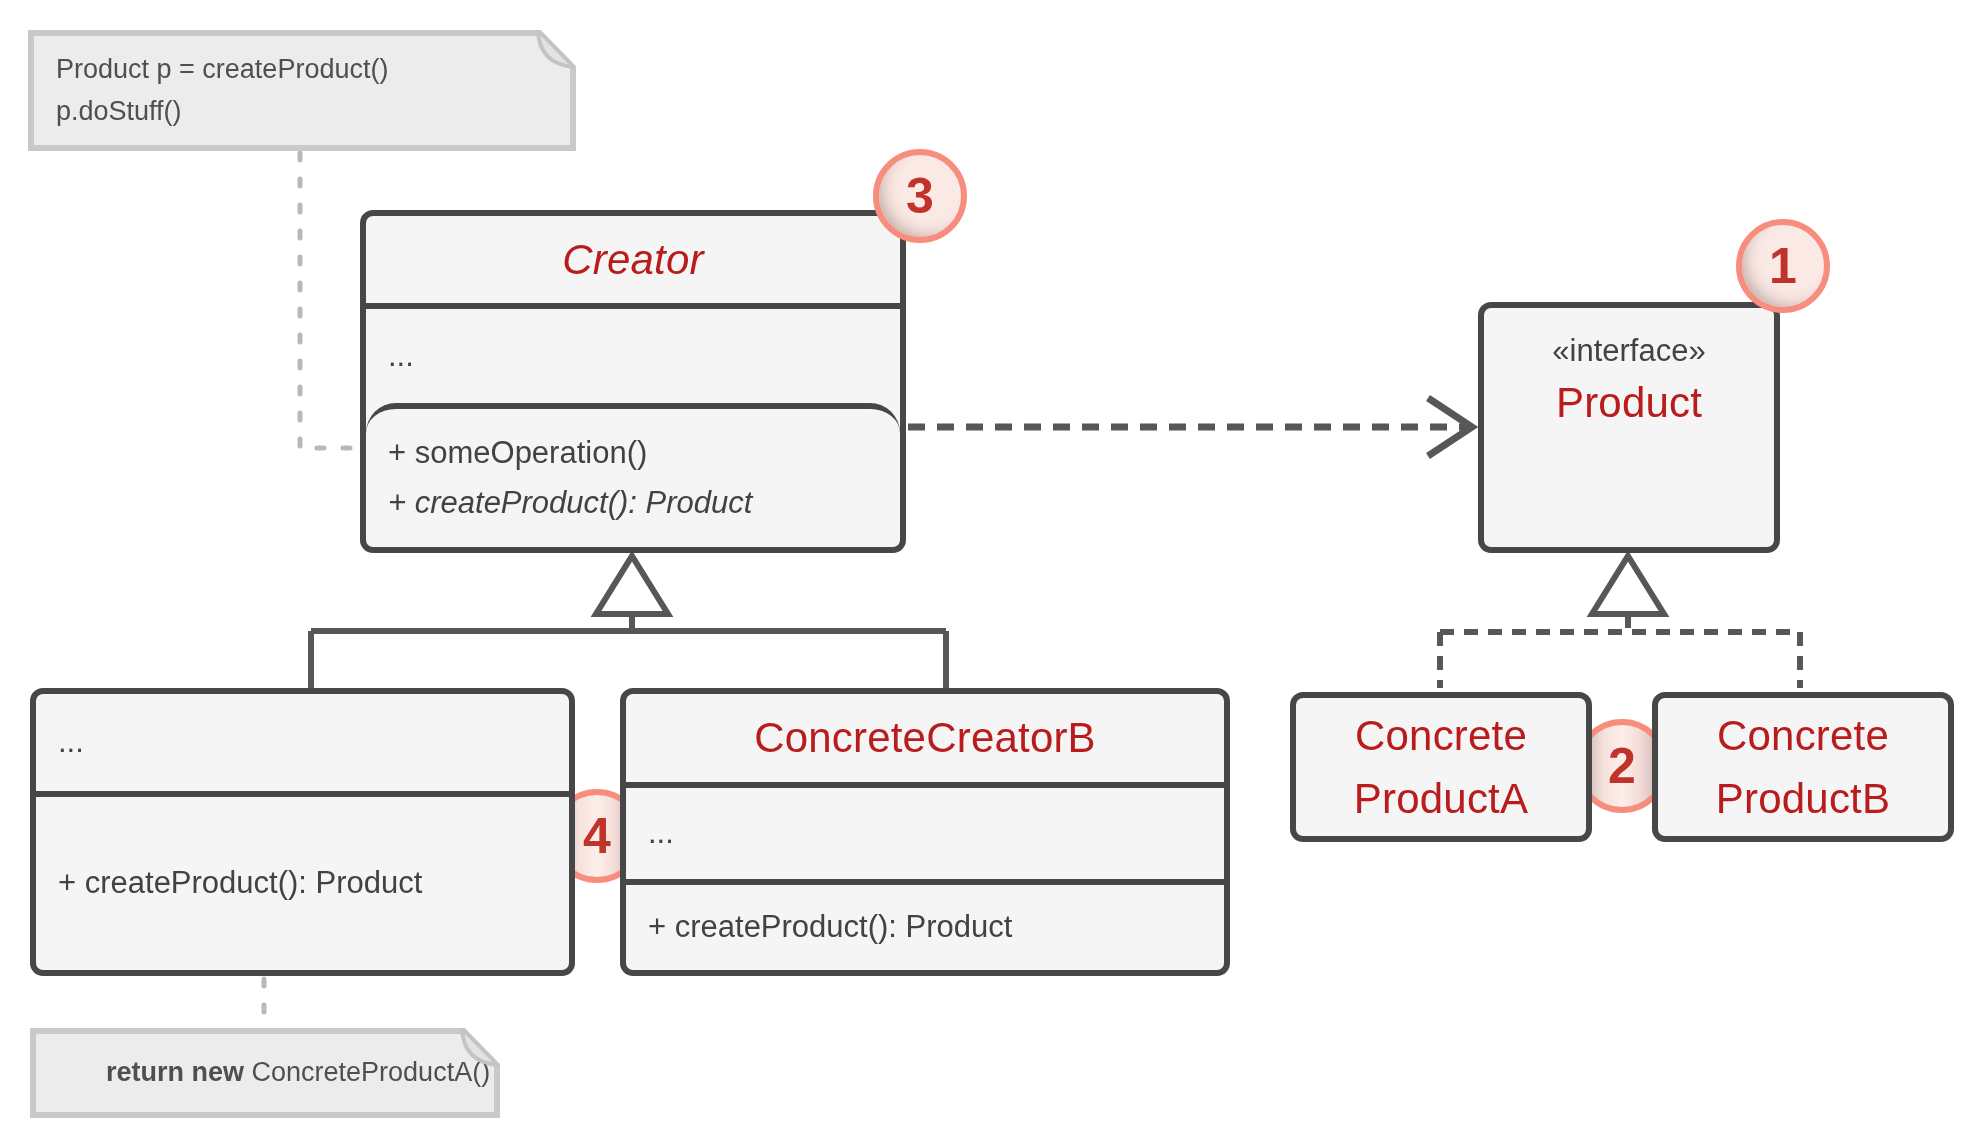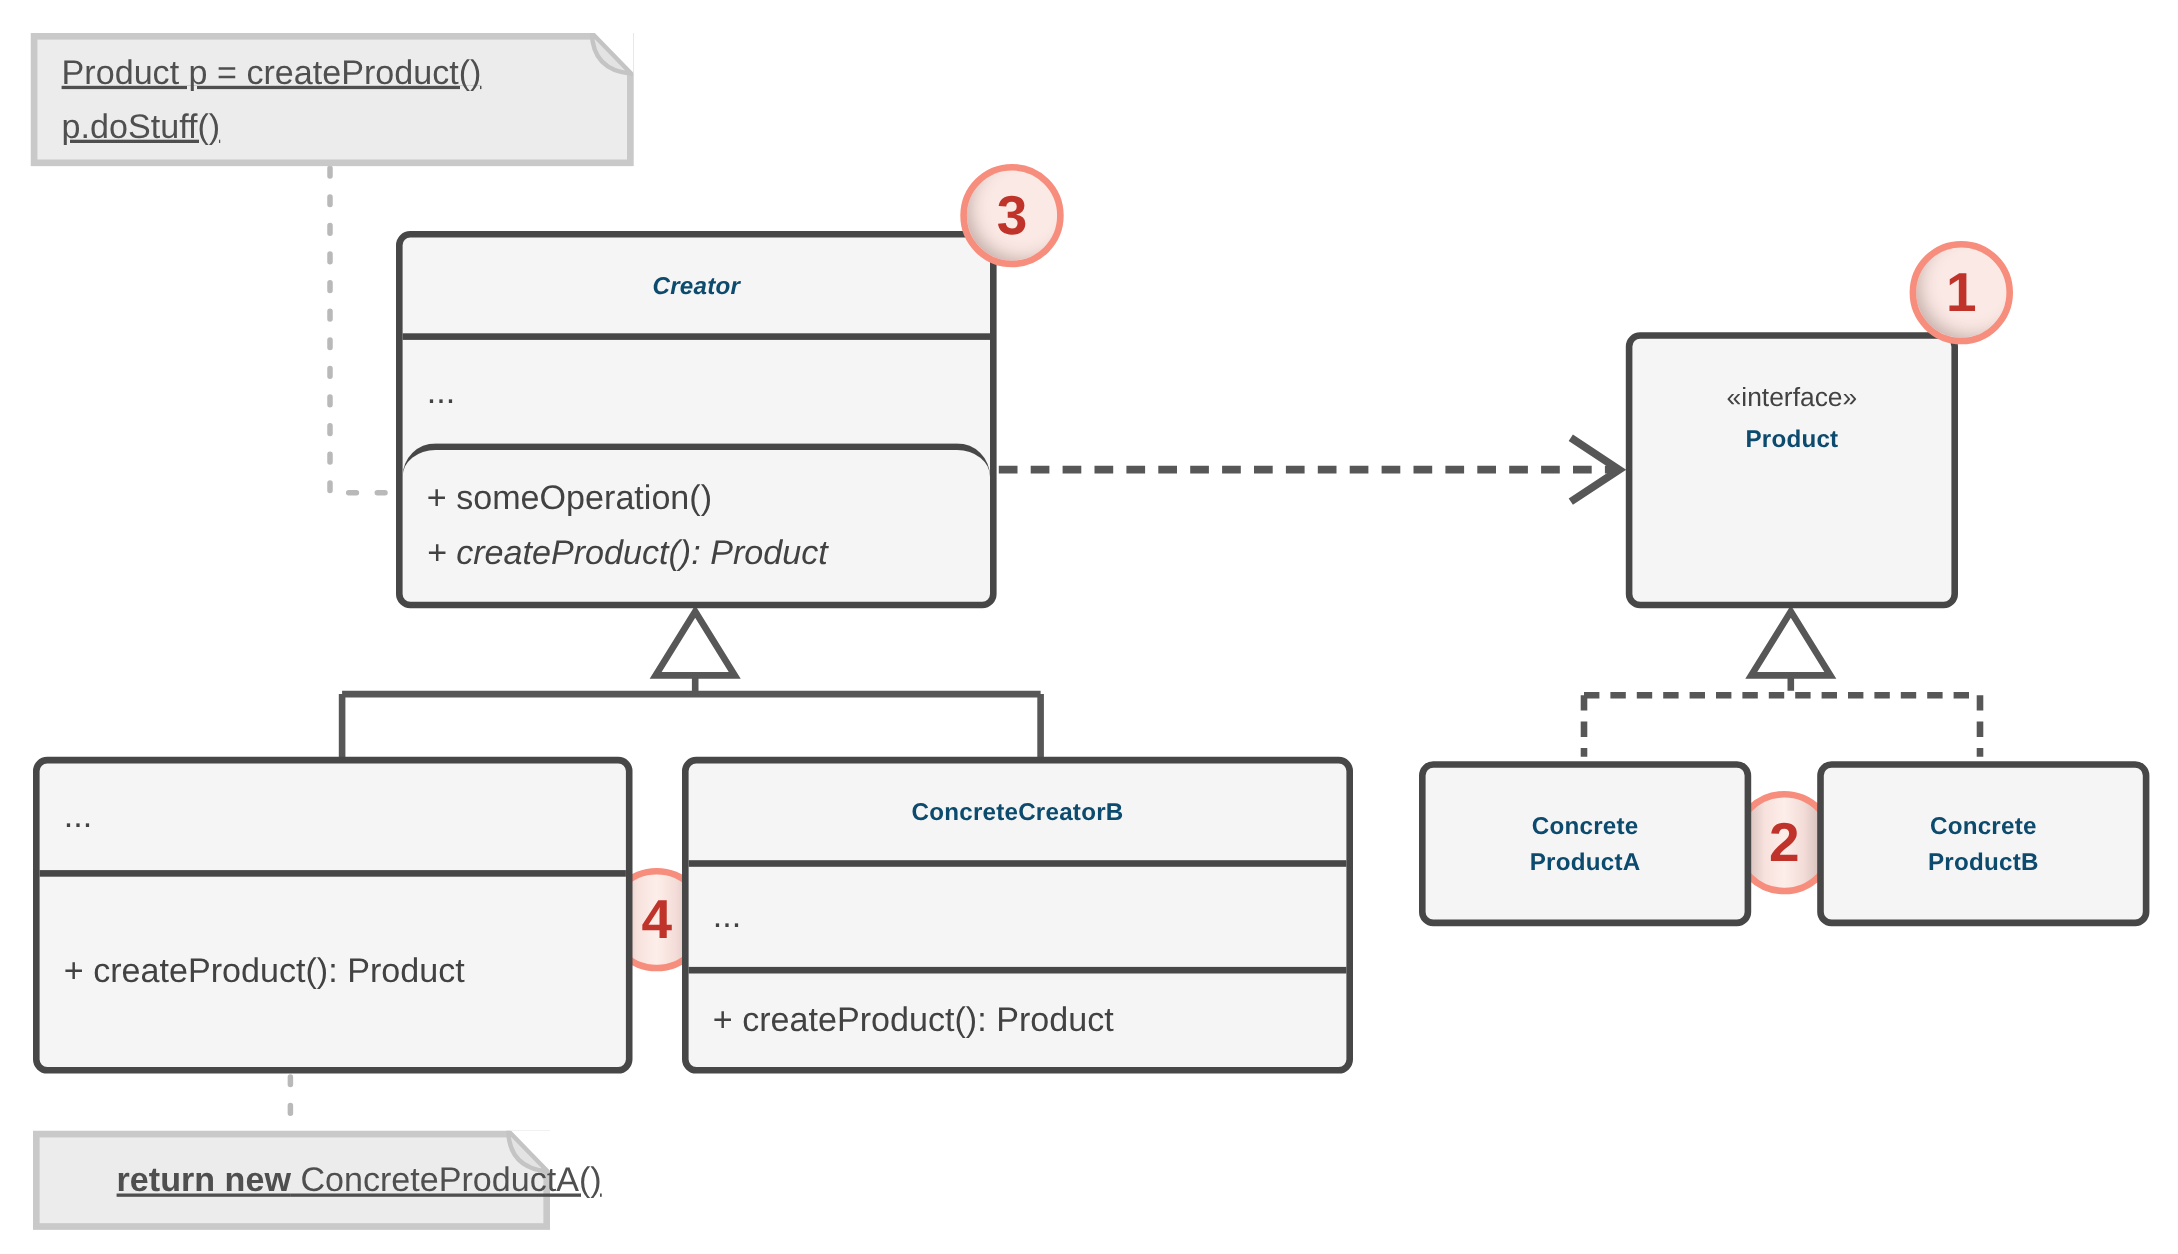--- a/index.html
+++ b/index.html
@@ -12,32 +12,32 @@
   
   .uml-class{
     position:absolute;z-index:2;box-sizing:border-box;
     background:#f5f5f5;border:6px solid #474747;border-radius:13px;
     display:flex;flex-direction:column;
   }
   .compartment{box-sizing:border-box;display:flex;flex-direction:column;justify-content:center;}
   .compartment + .compartment{border-top:6px solid #474747;}
   .c-title{align-items:center;text-align:center;}
   .c-left{padding-left:22px;align-items:flex-start;}
-  .class-title{font-size:22px;font-weight:bold;color:#0c4a6e;letter-spacing:.2px;}
+  .class-title{font-size:42px;font-weight:normal;color:#b91c1c;letter-spacing:.2px;}
   .italic{font-style:italic;}
-  .stereotype{font-size:24px;font-weight:normal;color:#424242;margin-bottom:10px;}
+  .stereotype{font-size:31px;font-weight:normal;color:#424242;margin-bottom:10px;}
   .member{font-size:31px;color:#424242;line-height:1.62;white-space:nowrap;}
   .two-line{line-height:1.5;}
 
   
   .note{
     position:absolute;z-index:2;box-sizing:border-box;
     background:#ececec;border:6px solid #c9c9c9;
-    color:#4f4f4f;font-size:31px;
-    display:flex;flex-direction:column;justify-content:center;text-decoration:underline;
+    color:#4f4f4f;font-size:27px;
+    display:flex;flex-direction:column;justify-content:center;
   }
   .note .note-text{padding-left:22px;line-height:1.55;white-space:nowrap;}
   .note .fold{position:absolute;top:-6px;right:-6px;}
 
   
   .badge{
     position:absolute;width:94px;height:94px;border-radius:50%;box-sizing:border-box;
     border:6px solid #f78d7c;background:#fbe9e5;
     display:flex;align-items:center;justify-content:center;
     font-size:50px;font-weight:bold;color:#c0332a;

